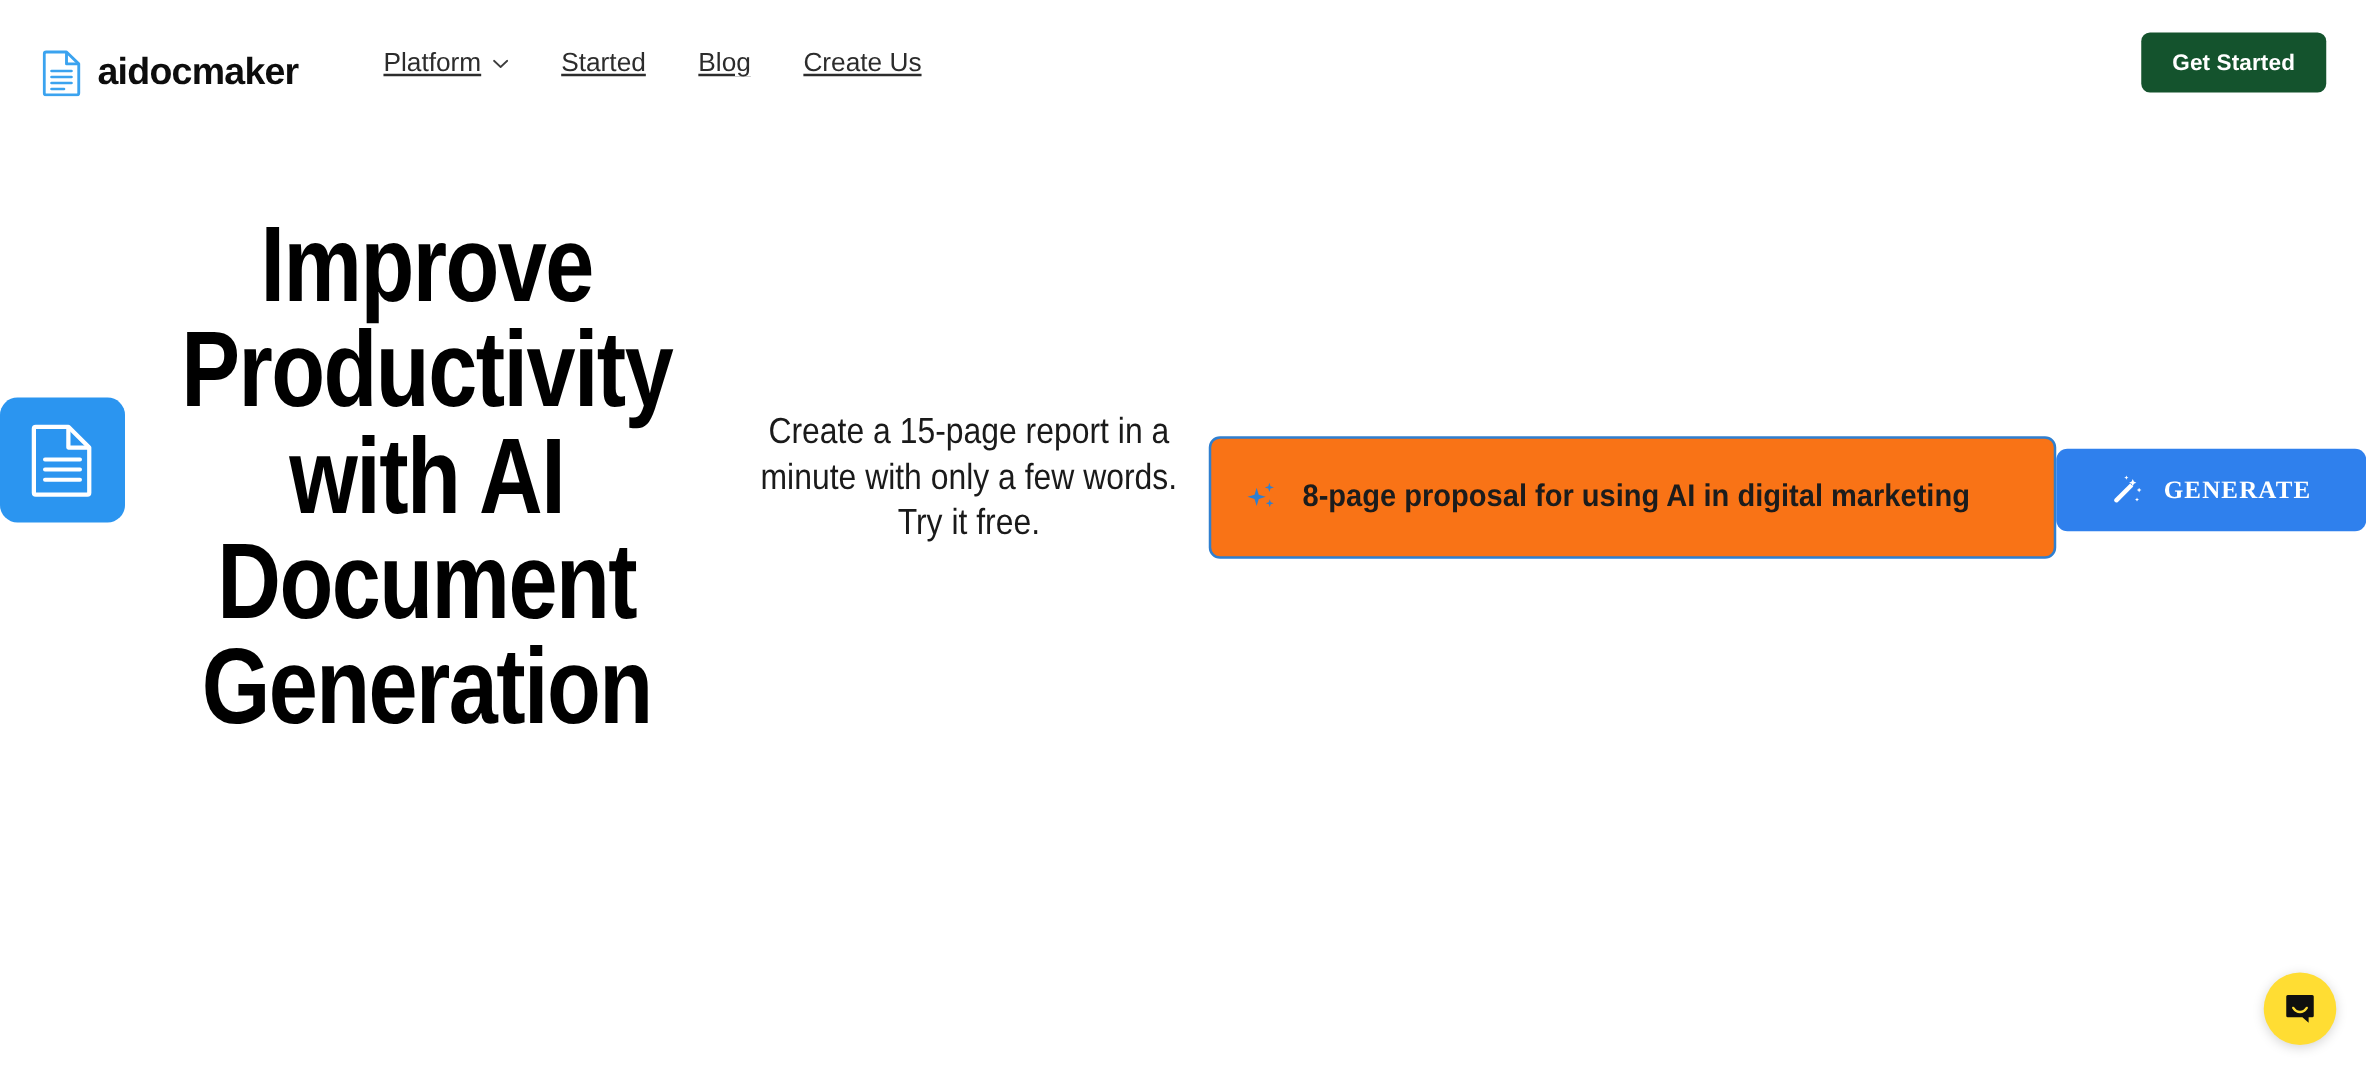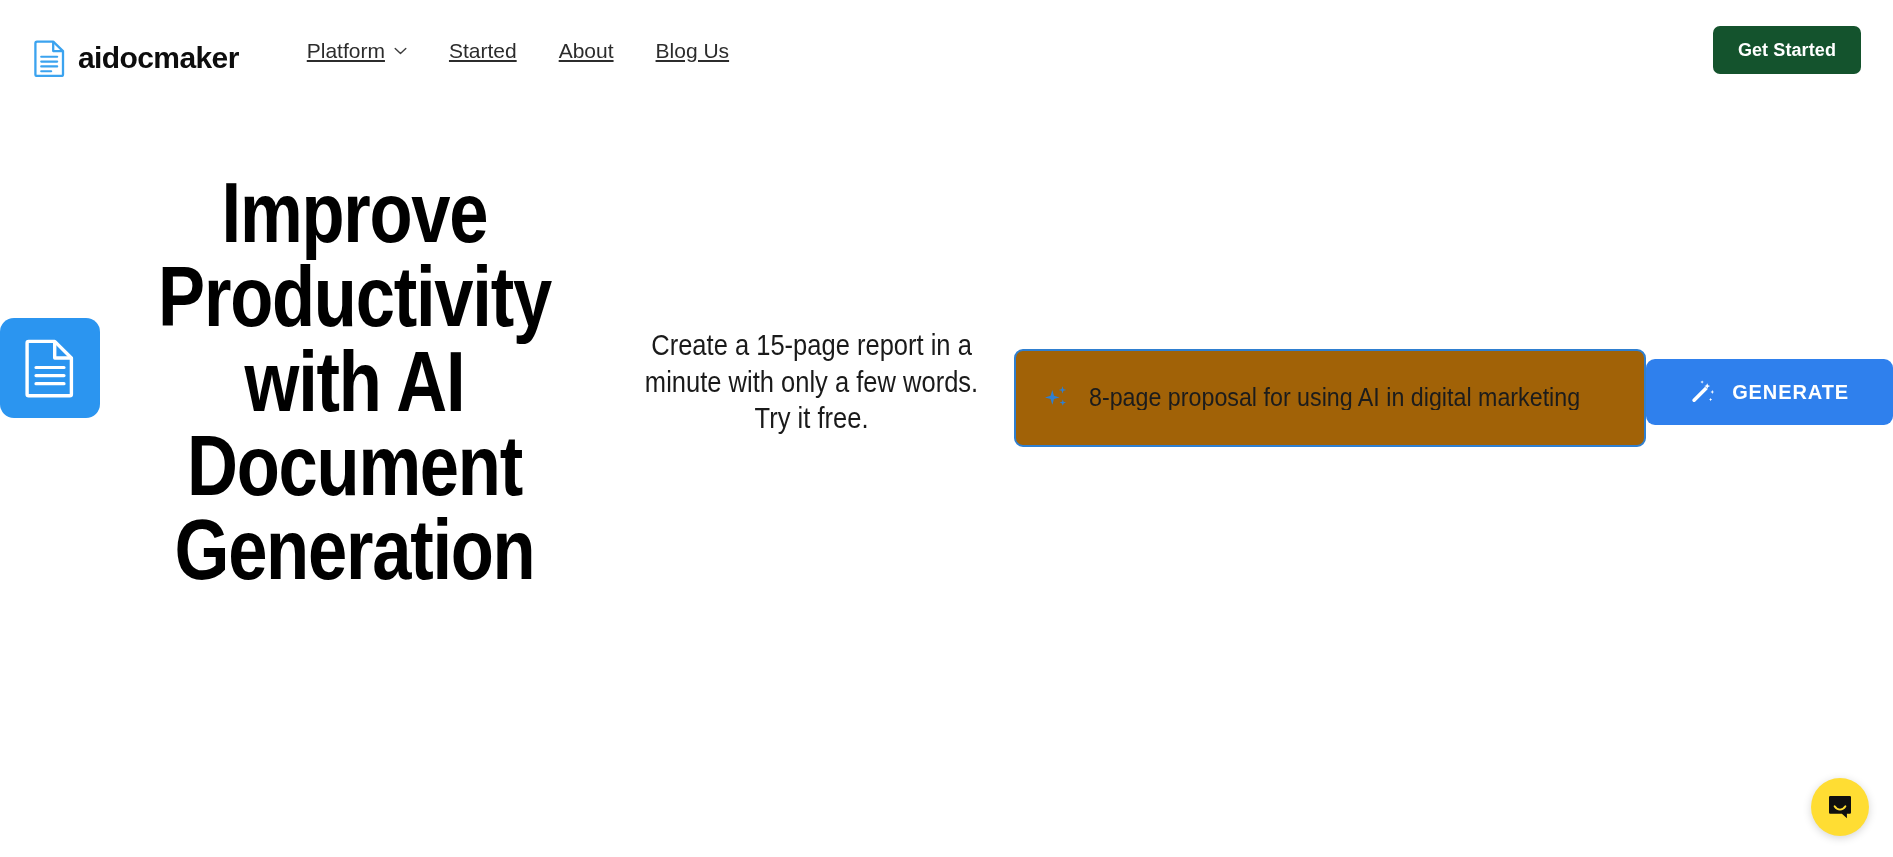--- a/index.html
+++ b/index.html
@@ -144,26 +144,27 @@
     transform: scaleX(0.88);
   }
 
   
   .prompt-box {
     margin-top: 60px;
     width: 873px;
     height: 98px;
     border: 2px solid #2f7fd0;
     border-radius: 9px;
-    background: #a16207;
+    background: #f97316;
     display: flex;
     align-items: center;
     padding: 0 27px;
     gap: 19px;
     cursor: text;
+    font-weight: bold;
   }
 
   .sparkle-icon {
     width: 27px;
     height: 27px;
     display: block;
     flex: 0 0 auto;
   }
 
   .prompt-value {
@@ -184,21 +185,21 @@
     color: #ffffff;
     border: none;
     border-radius: 9px;
     height: 66px;
     padding: 4px 44px;
     display: flex;
     align-items: center;
     justify-content: center;
     gap: 17px;
     cursor: pointer;
-    font-family: Liberation Sans, sans-serif;
+    font-family: Liberation Serif, serif;
   }
 
   .wand-icon {
     width: 25px;
     height: 25px;
     display: block;
     flex: 0 0 auto;
   }
 
   .generate-label {
@@ -254,25 +255,25 @@
           <path d="M1.2 1.6 6.5 6.6l5.3-5" stroke="#3d3d3d" stroke-width="1.4" stroke-linecap="round" stroke-linejoin="round"></path>
         </svg>
       </span>
     </button>
 
     <button class="nav-item">
       <span>Started</span>
     </button>
 
     <button class="nav-item">
-      <span>About</span>
+      <span>Blog</span>
     </button>
 
     <button class="nav-item">
-      <span>Blog Us</span>
+      <span>Create Us</span>
     </button>
 
   </nav>
 
   <div class="cta-wrap">
     <button class="cta-button">Get Started</button>
   </div>
 
 </header>
 

